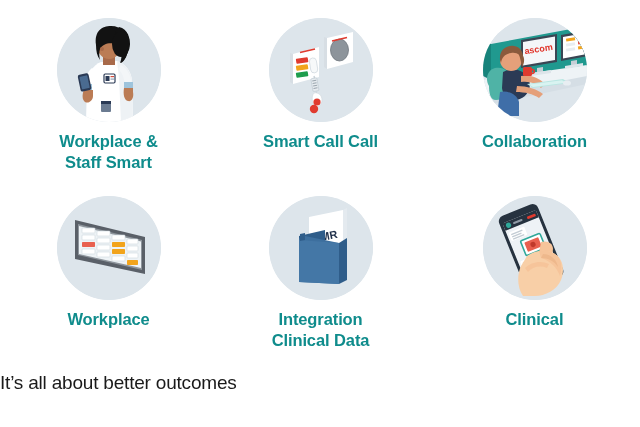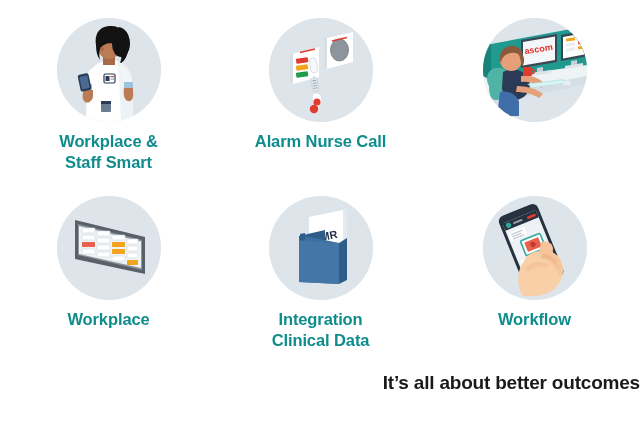--- a/index.html
+++ b/index.html
@@ -56,24 +56,24 @@
     line-height: 1.27;
     letter-spacing: -0.1px;
   }
   .cap .ln { display: block; }
 
   .tagline {
     position: absolute;
     left: 0;
     top: 372px;
     width: 640px;
-    text-align: right;
+    text-align: left;
     color: #1a1a1a;
     font-size: 19px;
-    font-weight: bold;
+    font-weight: normal;
     letter-spacing: -0.2px;
   }
 </style>
 </head>
 <body>
 
 <div class="board">
 
   <div class="grid">
 
@@ -153,21 +153,21 @@
             <path d="M47 73 L48.5 80" stroke="#ccd5dc" stroke-width="1.2"></path>
 
             <path d="M45 75 C49 74 53 77 53 82 C53 87 49 90 46 88 C43 86 42 78 45 75 Z" fill="#ffffff" stroke="#d2dae0" stroke-width="0.7"></path>
             <circle cx="48" cy="84" r="3.6" fill="#e03b2f"></circle>
 
             <circle cx="45" cy="91" r="4.2" fill="#e03b2f"></circle>
           </g>
         </svg>
       </div>
       <div class="cap">
-        <span class="ln">Alarm Nurse Call</span>
+        <span class="ln">Smart Call Call</span>
       </div>
     </div>
 
     <div class="cell r1 c3">
       <div class="disc">
         <svg viewBox="0 0 104 104" aria-hidden="true">
           <circle cx="52" cy="52" r="52" fill="#dde5eb"></circle>
           <g>
 
             <path d="M8 26 L104 8 L104 48 L8 62 Z" fill="#20998f"></path>
@@ -213,20 +213,23 @@
             <rect x="40" y="49" width="9" height="9" rx="1.5" fill="#e03b2f"></rect>
             <path d="M49 51.5 C52 51.5 52 55.5 49 55.5" fill="none" stroke="#e03b2f" stroke-width="1.6"></path>
 
             <path d="M44 66 L80 61 L86 65 L50 70 Z" fill="#b9e6e2"></path>
             <path d="M46 66.5 L79 62.2 L83 64.8 L50 69 Z" fill="#d9f3f1"></path>
 
             <ellipse cx="84" cy="65" rx="4" ry="2.6" fill="#e8eef2"></ellipse>
           </g>
         </svg>
       </div>
+      <div class="cap">
+        <span class="ln">Collaboration</span>
+      </div>
     </div>
 
     <div class="cell r2 c1">
       <div class="disc">
         <svg viewBox="0 0 104 104" aria-hidden="true">
           <circle cx="52" cy="52" r="52" fill="#dde5eb"></circle>
           <g>
 
             <path d="M18 24 L88 41 L88 78 L18 63 Z" fill="#5a6068"></path>
             <path d="M21 28 L85 44 L85 74 L21 59 Z" fill="#8e959c"></path>
@@ -322,21 +325,21 @@
           <g>
             <path d="M58 46 C64 44 70 47 70 53 C70 58 66 61 61 62 L55 63 Z" fill="#f6c49a"></path>
             <path d="M44 60 C52 54 64 53 72 58 C80 63 82 74 78 84 C74 94 62 100 52 100 L40 100 C34 92 34 78 38 70 Z" fill="#f8cfa7"></path>
             <path d="M56 55 C64 53 72 56 76 62 C79 67 79 74 77 80 C74 72 68 65 58 62 Z" fill="#f6c49a"></path>
             <path d="M60 58 C68 58 74 64 75 71 C71 65 65 62 58 62 Z" fill="#eeb88c"></path>
             <path d="M42 72 C48 66 58 64 66 68 L64 72 C57 69 49 71 45 76 Z" fill="#f6c49a"></path>
           </g>
         </svg>
       </div>
       <div class="cap">
-        <span class="ln">Workflow</span>
+        <span class="ln">Clinical</span>
       </div>
     </div>
 
   </div>
 
   <div class="tagline">It’s all about better outcomes</div>
 
 </div>
 
 </body></html>

